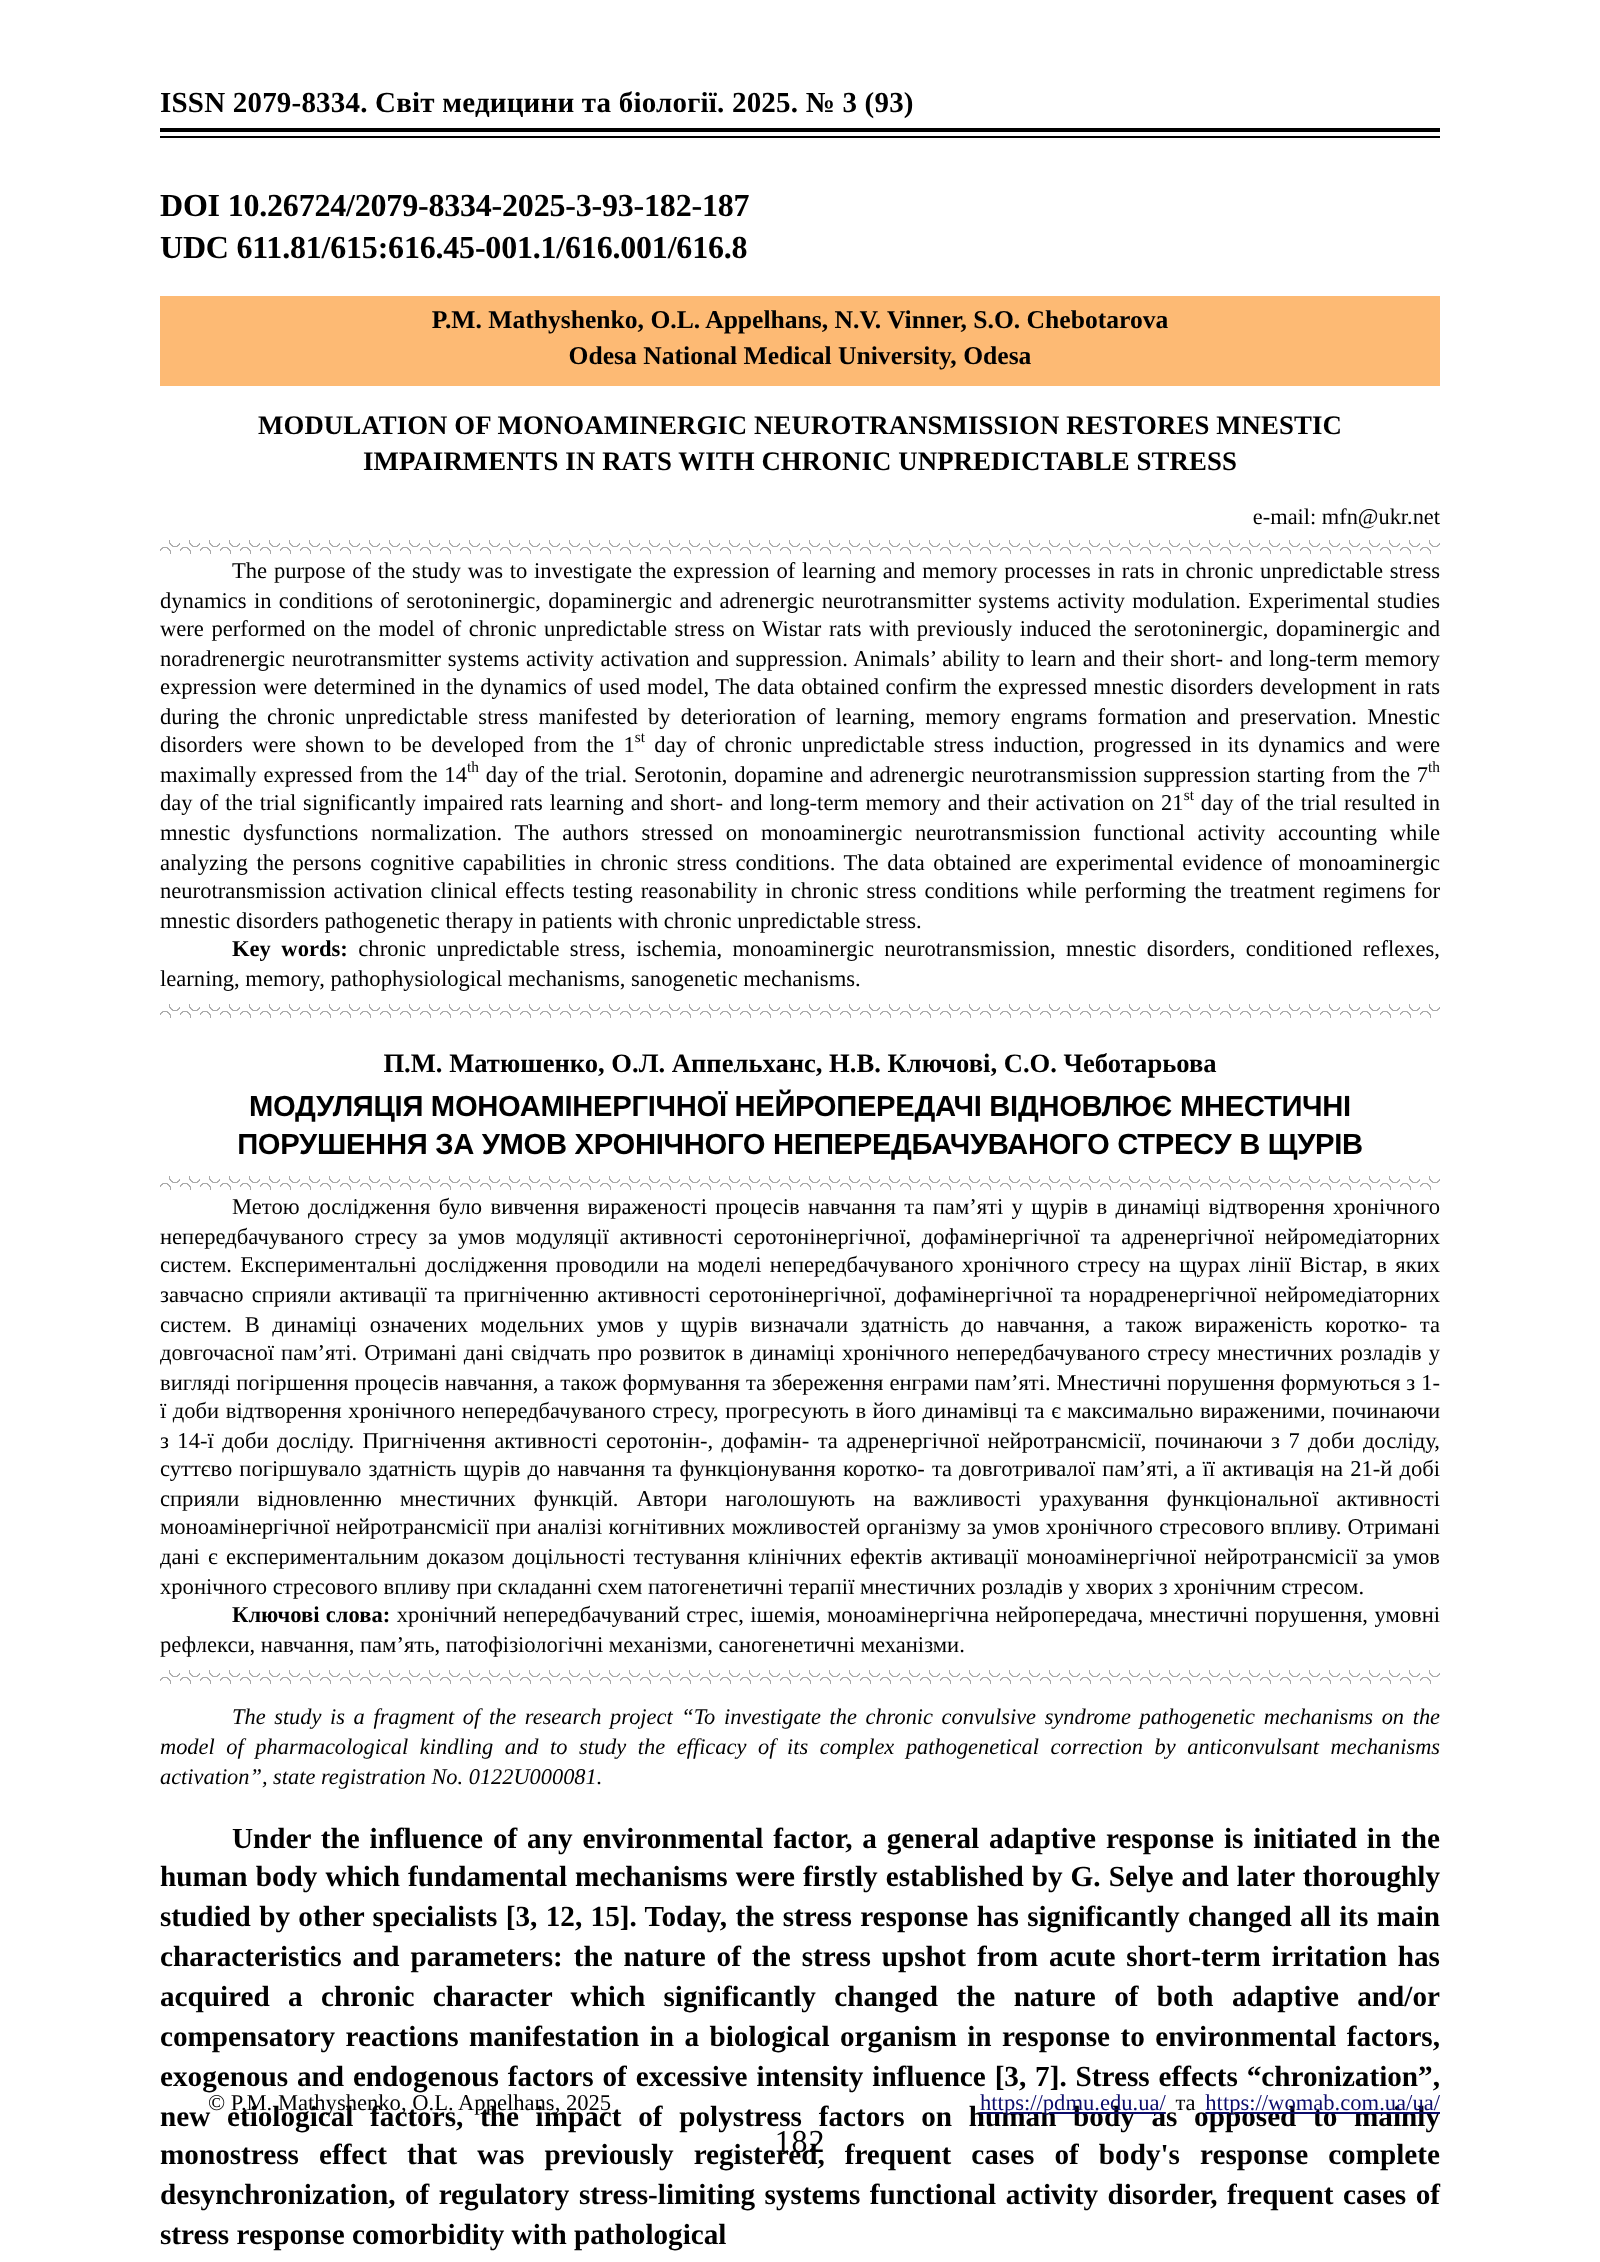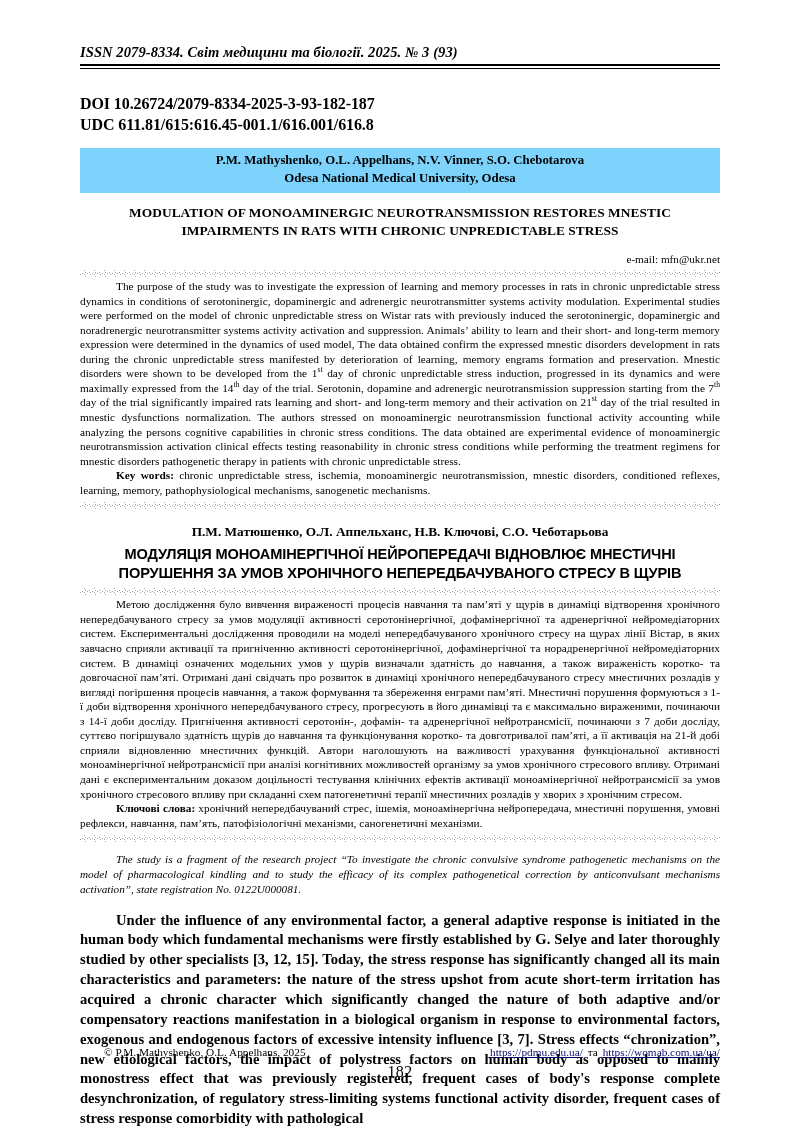--- a/index.html
+++ b/index.html
@@ -25,21 +25,20 @@
   }
   .content {
     position: absolute;
     left: 80px;
     top: 44px;
     width: 640px;
   }
 
   
   .runhead {
-    font-style: italic;
     font-weight: bold;
     font-size: 14.5px;
     letter-spacing: 0.1px;
     line-height: 1.2;
     white-space: nowrap;
   }
   .rule-thick {
     border-top: 2.2px solid #000;
     margin-top: 3px;
   }
@@ -53,21 +52,21 @@
     margin-top: 24px;
     font-weight: bold;
     font-size: 16px;
     line-height: 1.32;
     letter-spacing: -0.1px;
   }
 
   
   .author-band {
     margin-top: 13px;
-    background: #7dd3fc;
+    background: #fdba74;
     text-align: center;
     padding: 4px 0 5px 0;
     font-weight: bold;
     font-size: 12.8px;
     line-height: 1.38;
   }
   .author-band .affil { display: block; }
 
   
   .title-en {

